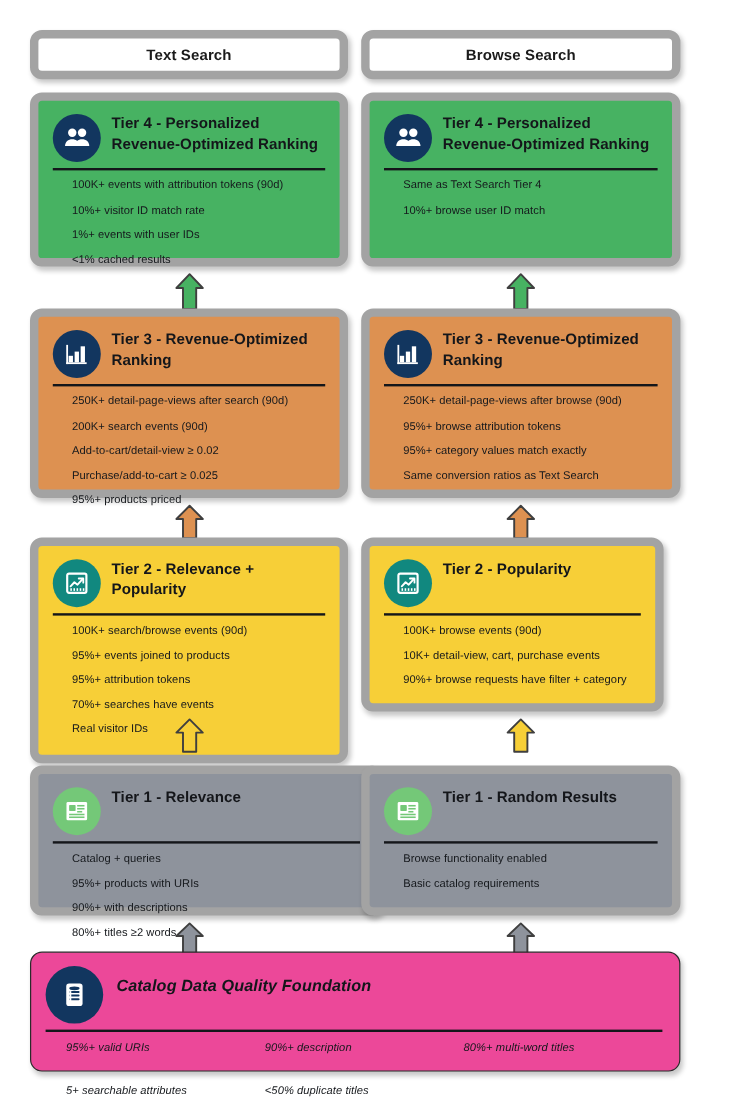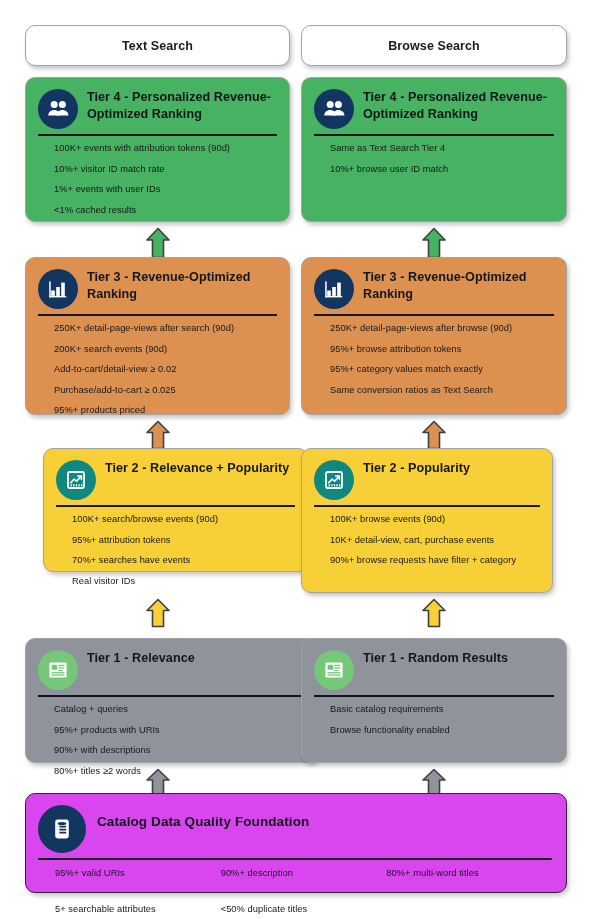--- a/index.html
+++ b/index.html
@@ -14,21 +14,21 @@
     position: relative;
     width: 611px;
     height: 919px;
     background: #ffffff;
   }
 
   
   .card {
     position: absolute;
     border-radius: 10px;
-    border: 1px solid #a3a3a3;
+    border: 7px solid #a3a3a3;
     box-shadow: 2px 3px 4px rgba(0,0,0,0.22);
   }
 
   
   .header-pill {
     background: #ffffff;
     display: flex;
     align-items: center;
     justify-content: center;
   }
@@ -86,21 +86,21 @@
     margin-bottom: 9px;
     letter-spacing: .05px;
   }
   .bullet:last-child { margin-bottom: 0; }
 
   
   .c-green  { background: #47b262; }
   .c-orange { background: #dd9151; }
   .c-yellow { background: #f7cf37; }
   .c-gray   { background: #8e939c; }
-  .c-found  { background: #d946ef; }
+  .c-found  { background: #ec4899; font-style: italic; }
 
   .ic-navy  { background: #12365f; }
   .ic-teal  { background: #11887f; }
   .ic-green { background: #74c878; }
 
   
   .arrow {
     position: absolute;
     width: 26px;
   }
@@ -264,21 +264,21 @@
     <svg viewBox="0 0 26 30" preserveAspectRatio="none">
       <path d="M13 1.5 L24 12.5 L18.5 12.5 L18.5 28.5 L7.5 28.5 L7.5 12.5 L2 12.5 Z" fill="#dd9151" stroke="#3f3f3f" stroke-width="1.6" stroke-linejoin="round"></path>
     </svg>
   </div>
   <div class="arrow" style="left:421px; top:420px; height:30px;">
     <svg viewBox="0 0 26 30" preserveAspectRatio="none">
       <path d="M13 1.5 L24 12.5 L18.5 12.5 L18.5 28.5 L7.5 28.5 L7.5 12.5 L2 12.5 Z" fill="#dd9151" stroke="#3f3f3f" stroke-width="1.6" stroke-linejoin="round"></path>
     </svg>
   </div>
 
-  <div class="card c-yellow" style="left:25px; top:448px; width:265px; height:124px;margin-left:18px;">
+  <div class="card c-yellow" style="left:25px; top:448px; width:265px; height:188px;">
     <div class="tier-inner">
       <div class="tier-head">
         <span class="icon-circle ic-teal">
           <svg width="26" height="26" viewBox="0 0 26 26">
             <rect x="5" y="5" width="16" height="16" rx="1.5" fill="none" stroke="#fff" stroke-width="1.8"></rect>
             <polyline points="7.8,15.6 11,12.2 13.6,14.2 18,9.4" fill="none" stroke="#fff" stroke-width="1.6" stroke-linejoin="round" stroke-linecap="round"></polyline>
             <polyline points="14.6,9.1 18.4,9.1 18.4,12.6" fill="none" stroke="#fff" stroke-width="1.5" stroke-linejoin="round" stroke-linecap="round"></polyline>
             <rect x="7.6" y="17.2" width="1.3" height="2.2" fill="#fff"></rect>
             <rect x="10.2" y="17.2" width="1.3" height="2.2" fill="#fff"></rect>
             <rect x="12.8" y="17.2" width="1.3" height="2.2" fill="#fff"></rect>
@@ -286,20 +286,21 @@
             <rect x="18.0" y="17.2" width="1.3" height="2.2" fill="#fff"></rect>
           </svg>
         </span>
         <div class="tier-title-wrap">
           <div class="tier-title">Tier 2 - Relevance + Popularity</div>
         </div>
       </div>
       <div class="rule"></div>
       <div class="bullets">
         <div class="bullet">100K+ search/browse events (90d)</div>
+        <div class="bullet">95%+ events joined to products</div>
         <div class="bullet">95%+ attribution tokens</div>
         <div class="bullet">70%+ searches have events</div>
         <div class="bullet">Real visitor IDs</div>
       </div>
     </div>
   </div>
 
   <div class="card c-yellow" style="left:301px; top:448px; width:252px; height:145px;">
     <div class="tier-inner">
       <div class="tier-head">
@@ -380,22 +381,22 @@
             <rect x="6.6" y="15.1" width="12.8" height="1.3" fill="#74c878"></rect>
             <rect x="6.6" y="17.4" width="12.8" height="1.3" fill="#74c878"></rect>
           </svg>
         </span>
         <div class="tier-title-wrap">
           <div class="tier-title">Tier 1 - Random Results</div>
         </div>
       </div>
       <div class="rule"></div>
       <div class="bullets">
+        <div class="bullet">Browse functionality enabled</div>
         <div class="bullet">Basic catalog requirements</div>
-        <div class="bullet">Browse functionality enabled</div>
       </div>
     </div>
   </div>
 
   <div class="arrow" style="left:145px; top:768px; height:28px;">
     <svg viewBox="0 0 26 28" preserveAspectRatio="none">
       <path d="M13 1.5 L24 12 L18.5 12 L18.5 26.5 L7.5 26.5 L7.5 12 L2 12 Z" fill="#8e939c" stroke="#3f3f3f" stroke-width="1.6" stroke-linejoin="round"></path>
     </svg>
   </div>
   <div class="arrow" style="left:421px; top:768px; height:28px;">

